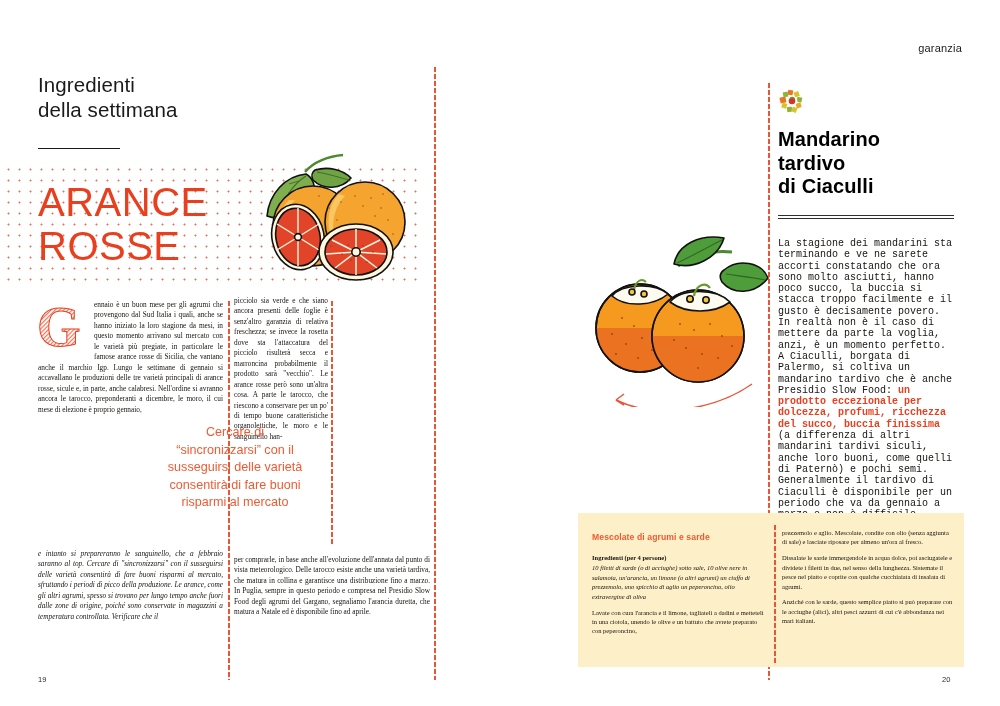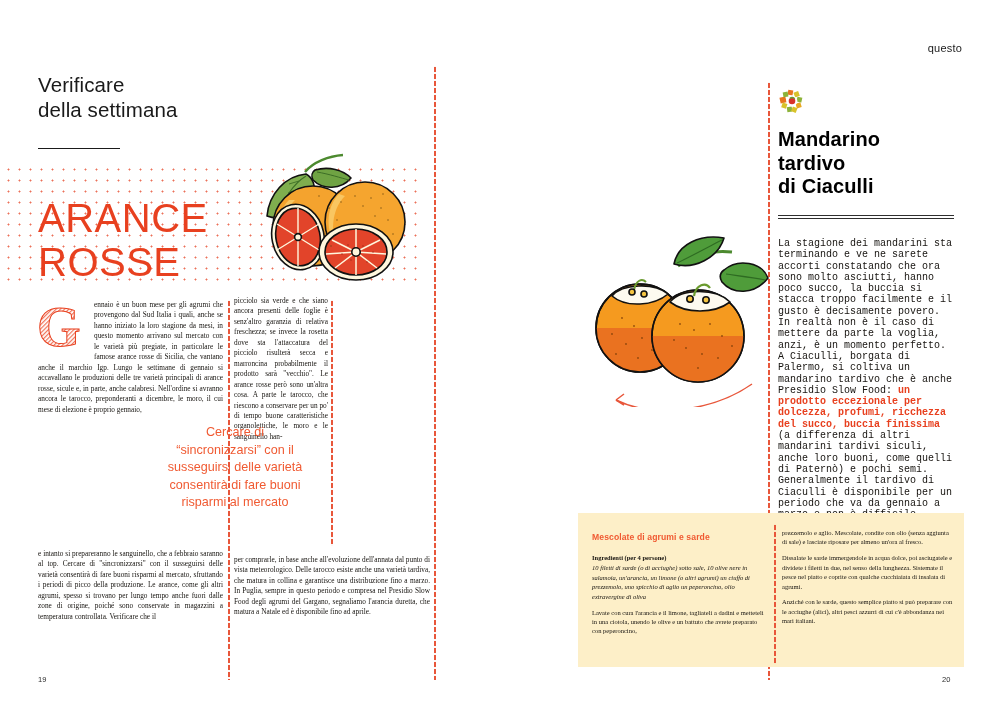--- a/index.html
+++ b/index.html
@@ -48,21 +48,20 @@
   }
   .big-title {
     position: absolute;
     left: 38px; top: 180px;
     font-size: 40px;
     line-height: 44px;
     color: #e8401f;
     letter-spacing: 0.5px;
     font-weight: 400;
     white-space: pre-line;
-    margin-top: 16px;
   }
 
   
   .illus-oranges {
     position: absolute;
     left: 243px; top: 150px;
     width: 185px; height: 160px;
   }
 
   
@@ -71,21 +70,21 @@
     font-family: "Liberation Serif", serif;
     font-size: 7.3px;
     line-height: 10.45px;
     color: #16130f;
     text-align: justify;
     -webkit-hyphens: auto; hyphens: auto;
   }
   .col-l1 { left: 38px; top: 300px; width: 185px; }
   .col-l2 { left: 234px; top: 296px; width: 94px; }
   .col-l3 { left: 336px; top: 300px; width: 94px; }
-  .col-lwide { left: 38px; top: 549px; width: 185px; }
+  .col-lwide { left: 38px; top: 549px; width: 185px; font-style: italic; }
   .col-l2b { left: 234px; top: 555px; width: 196px; }
   .dropcap {
     float: left;
     width: 52px; height: 52px;
     margin: 1px 4px 0 0;
     shape-outside: margin-box;
   }
 
   
   .pullquote {
@@ -193,21 +192,21 @@
 </style>
 </head>
 <body>
 
 <div class="spread">
 
   <div class="page-left">
 
     <div class="dotfield"></div>
 
-    <div class="kicker">Verificare
+    <div class="kicker">Ingredienti
 della settimana</div>
     <div class="rule-short"></div>
 
     <div class="big-title">ARANCE
 ROSSE</div>
 
     <svg class="illus-oranges" viewBox="0 0 185 160">
       <g stroke="#111" stroke-width="1.6" stroke-linejoin="round">
 
         <path d="M62 22 C70 12 86 6 100 5" fill="none" stroke="#4c8a2f" stroke-width="2.4"></path>
@@ -291,21 +290,21 @@
 risparmi al mercato</div>
 
     <div class="vdots" style="left:228px; top:300px; height:380px;"></div>
     <div class="vdots" style="left:331px; top:300px; height:246px;"></div>
     <div class="vdots" style="left:434px; top:66px; height:614px;"></div>
 
     <div class="folio folio-l">19</div>
   </div>
 
   <div class="page-right">
-    <div class="running-head">questo</div>
+    <div class="running-head">garanzia</div>
   </div>
 
   <div class="vdots" style="left:768px; top:82px; height:598px;"></div>
 
   <svg class="sf-logo" viewBox="0 0 26 26">
     <g>
       <rect x="1" y="8" width="6" height="6" fill="#e8751f" transform="rotate(-12 4 11)"></rect>
       <rect x="3" y="14" width="5" height="5" fill="#d8c32a" transform="rotate(18 5 16)"></rect>
       <rect x="8" y="18" width="5" height="5" fill="#8db33a" transform="rotate(-8 10 20)"></rect>
       <rect x="13" y="18" width="5" height="5" fill="#d8c32a" transform="rotate(22 15 20)"></rect>

